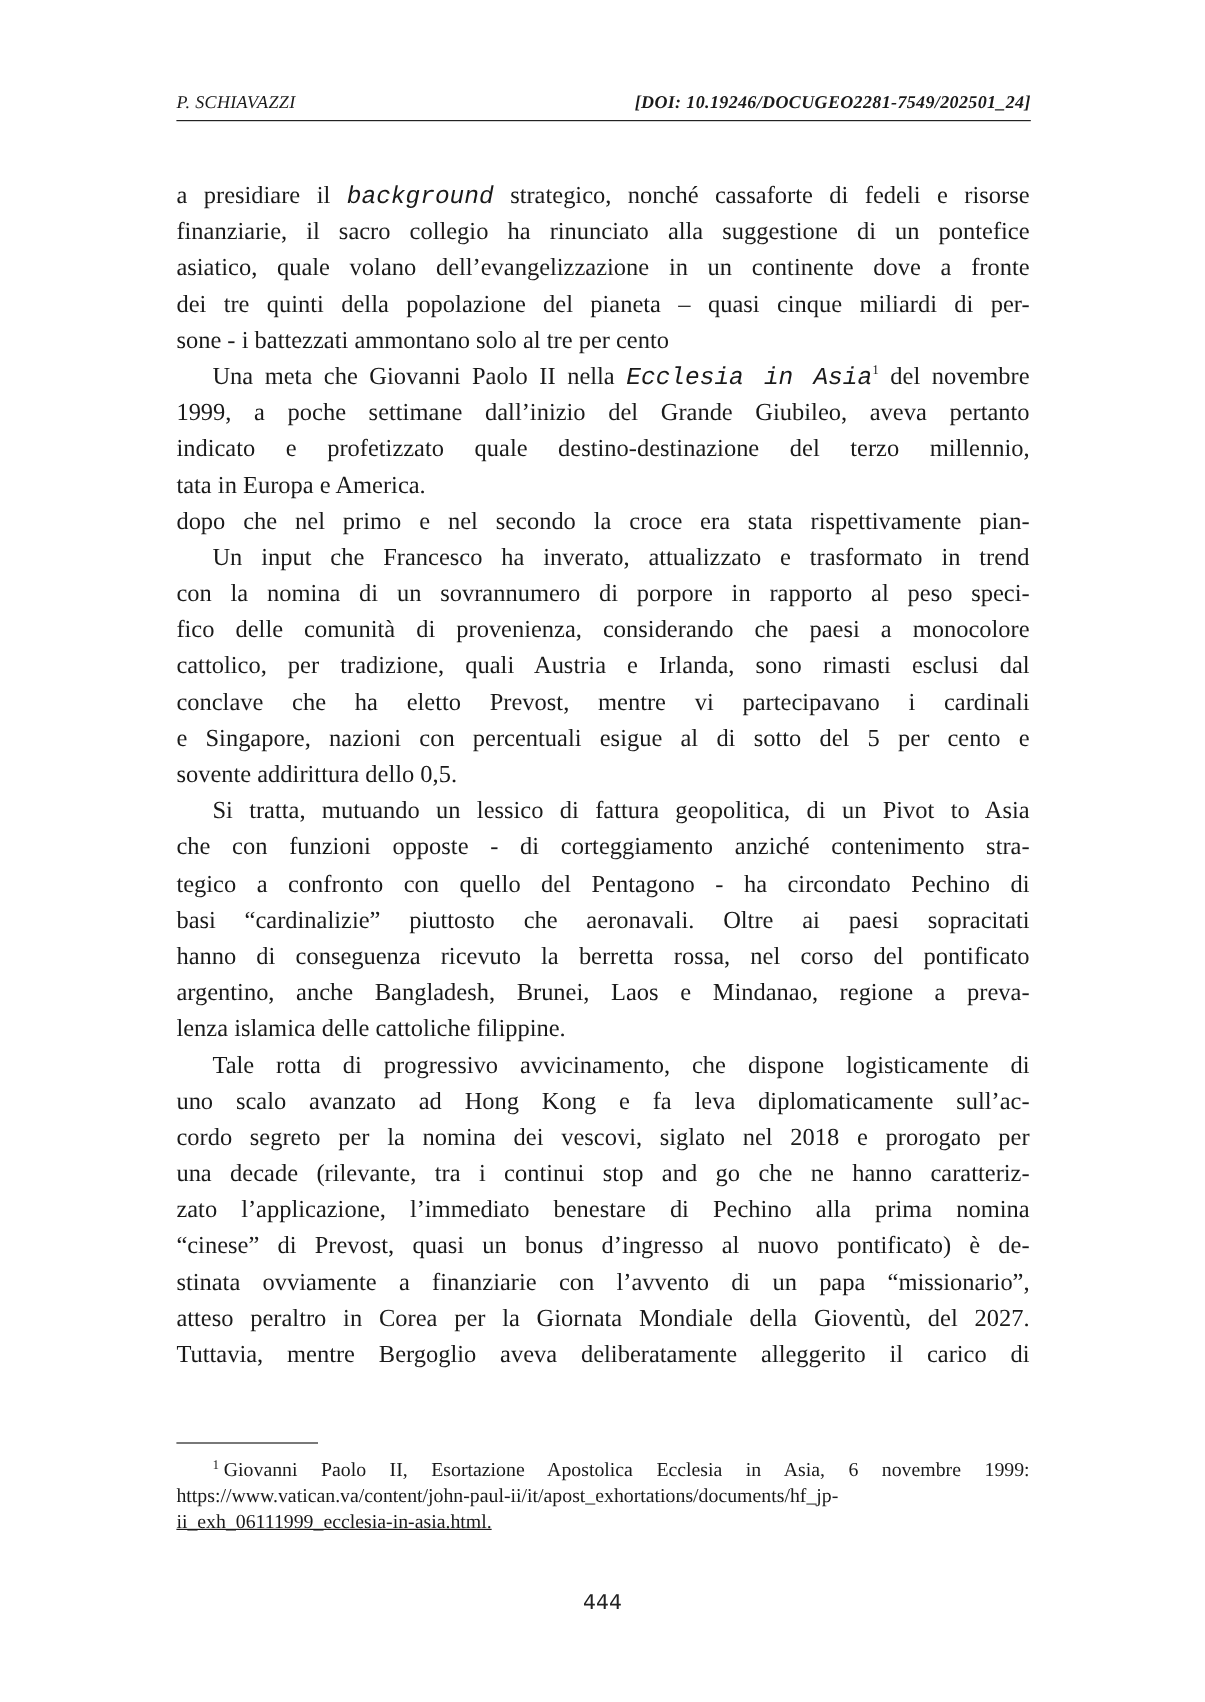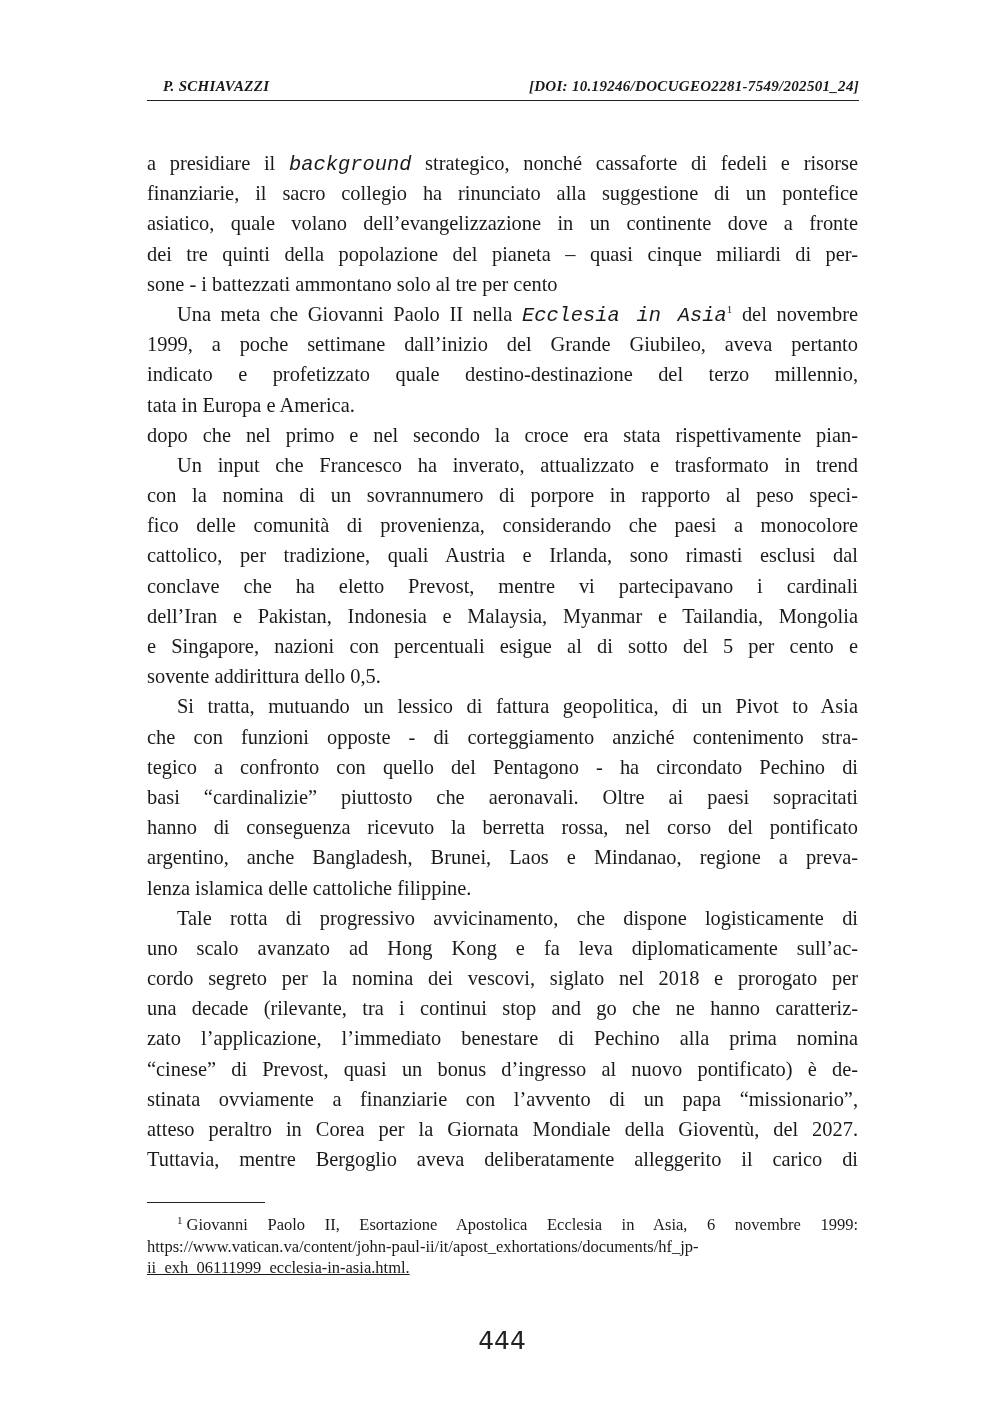--- a/index.html
+++ b/index.html
@@ -21,23 +21,22 @@
     top: 76px;
     width: 712px;
     height: 24px;
     border-bottom: 1.3px solid #222;
     font-style: italic;
     font-size: 15px;
     letter-spacing: 0.3px;
   }
   .running-header .author {
     position: absolute;
-    left: 16px;
+    left: 0;
     top: 2px;
-    font-weight: bold;
   }
   .running-header .doi {
     position: absolute;
     right: 0;
     top: 2px;
     font-weight: bold;
   }
   .body-text {
     position: absolute;
     left: 147px;
@@ -106,21 +105,21 @@
     line-height: 0;
     margin-right: 4px;
   }
   .page-number {
     position: absolute;
     left: 0;
     width: 1004px;
     top: 1326px;
     text-align: center;
     font-family: "DejaVu Sans", sans-serif;
-    font-size: 25px;
+    font-size: 17px;
     color: #222;
   }
 </style>
 </head>
 <body>
 
 <div class="running-header">
   <span class="author">P. SCHIAVAZZI</span>
   <span class="doi">[DOI: 10.19246/DOCUGEO2281-7549/202501_24]</span>
 </div>
@@ -139,21 +138,20 @@
       <span class="line">indicato e profetizzato quale destino-destinazione del terzo millennio,</span>
       <span class="line last">tata in Europa e America.</span>
       <span class="line">dopo che nel primo e nel secondo la croce era stata rispettivamente pian-</span>
     </div>
     <div>
       <span class="line indent">Un input che Francesco ha inverato, attualizzato e trasformato in trend</span>
       <span class="line">con la nomina di un sovrannumero di porpore in rapporto al peso speci-</span>
       <span class="line">fico delle comunità di provenienza, considerando che paesi a monocolore</span>
       <span class="line">cattolico, per tradizione, quali Austria e Irlanda, sono rimasti esclusi dal</span>
       <span class="line">conclave che ha eletto Prevost, mentre vi partecipavano i cardinali</span>
-      <span class="line">dell’Iran e Pakistan, Indonesia e Malaysia, Myanmar e Tailandia, Mongolia</span>
       <span class="line">e Singapore, nazioni con percentuali esigue al di sotto del 5 per cento e</span>
       <span class="line last">sovente addirittura dello 0,5.</span>
     </div>
     <div>
       <span class="line indent">Si tratta, mutuando un lessico di fattura geopolitica, di un Pivot to Asia</span>
       <span class="line">che con funzioni opposte - di corteggiamento anziché contenimento stra-</span>
       <span class="line">tegico a confronto con quello del Pentagono - ha circondato Pechino di</span>
       <span class="line">basi “cardinalizie” piuttosto che aeronavali. Oltre ai paesi sopracitati</span>
       <span class="line">hanno di conseguenza ricevuto la berretta rossa, nel corso del pontificato</span>
       <span class="line">argentino, anche Bangladesh, Brunei, Laos e Mindanao, regione a preva-</span>

